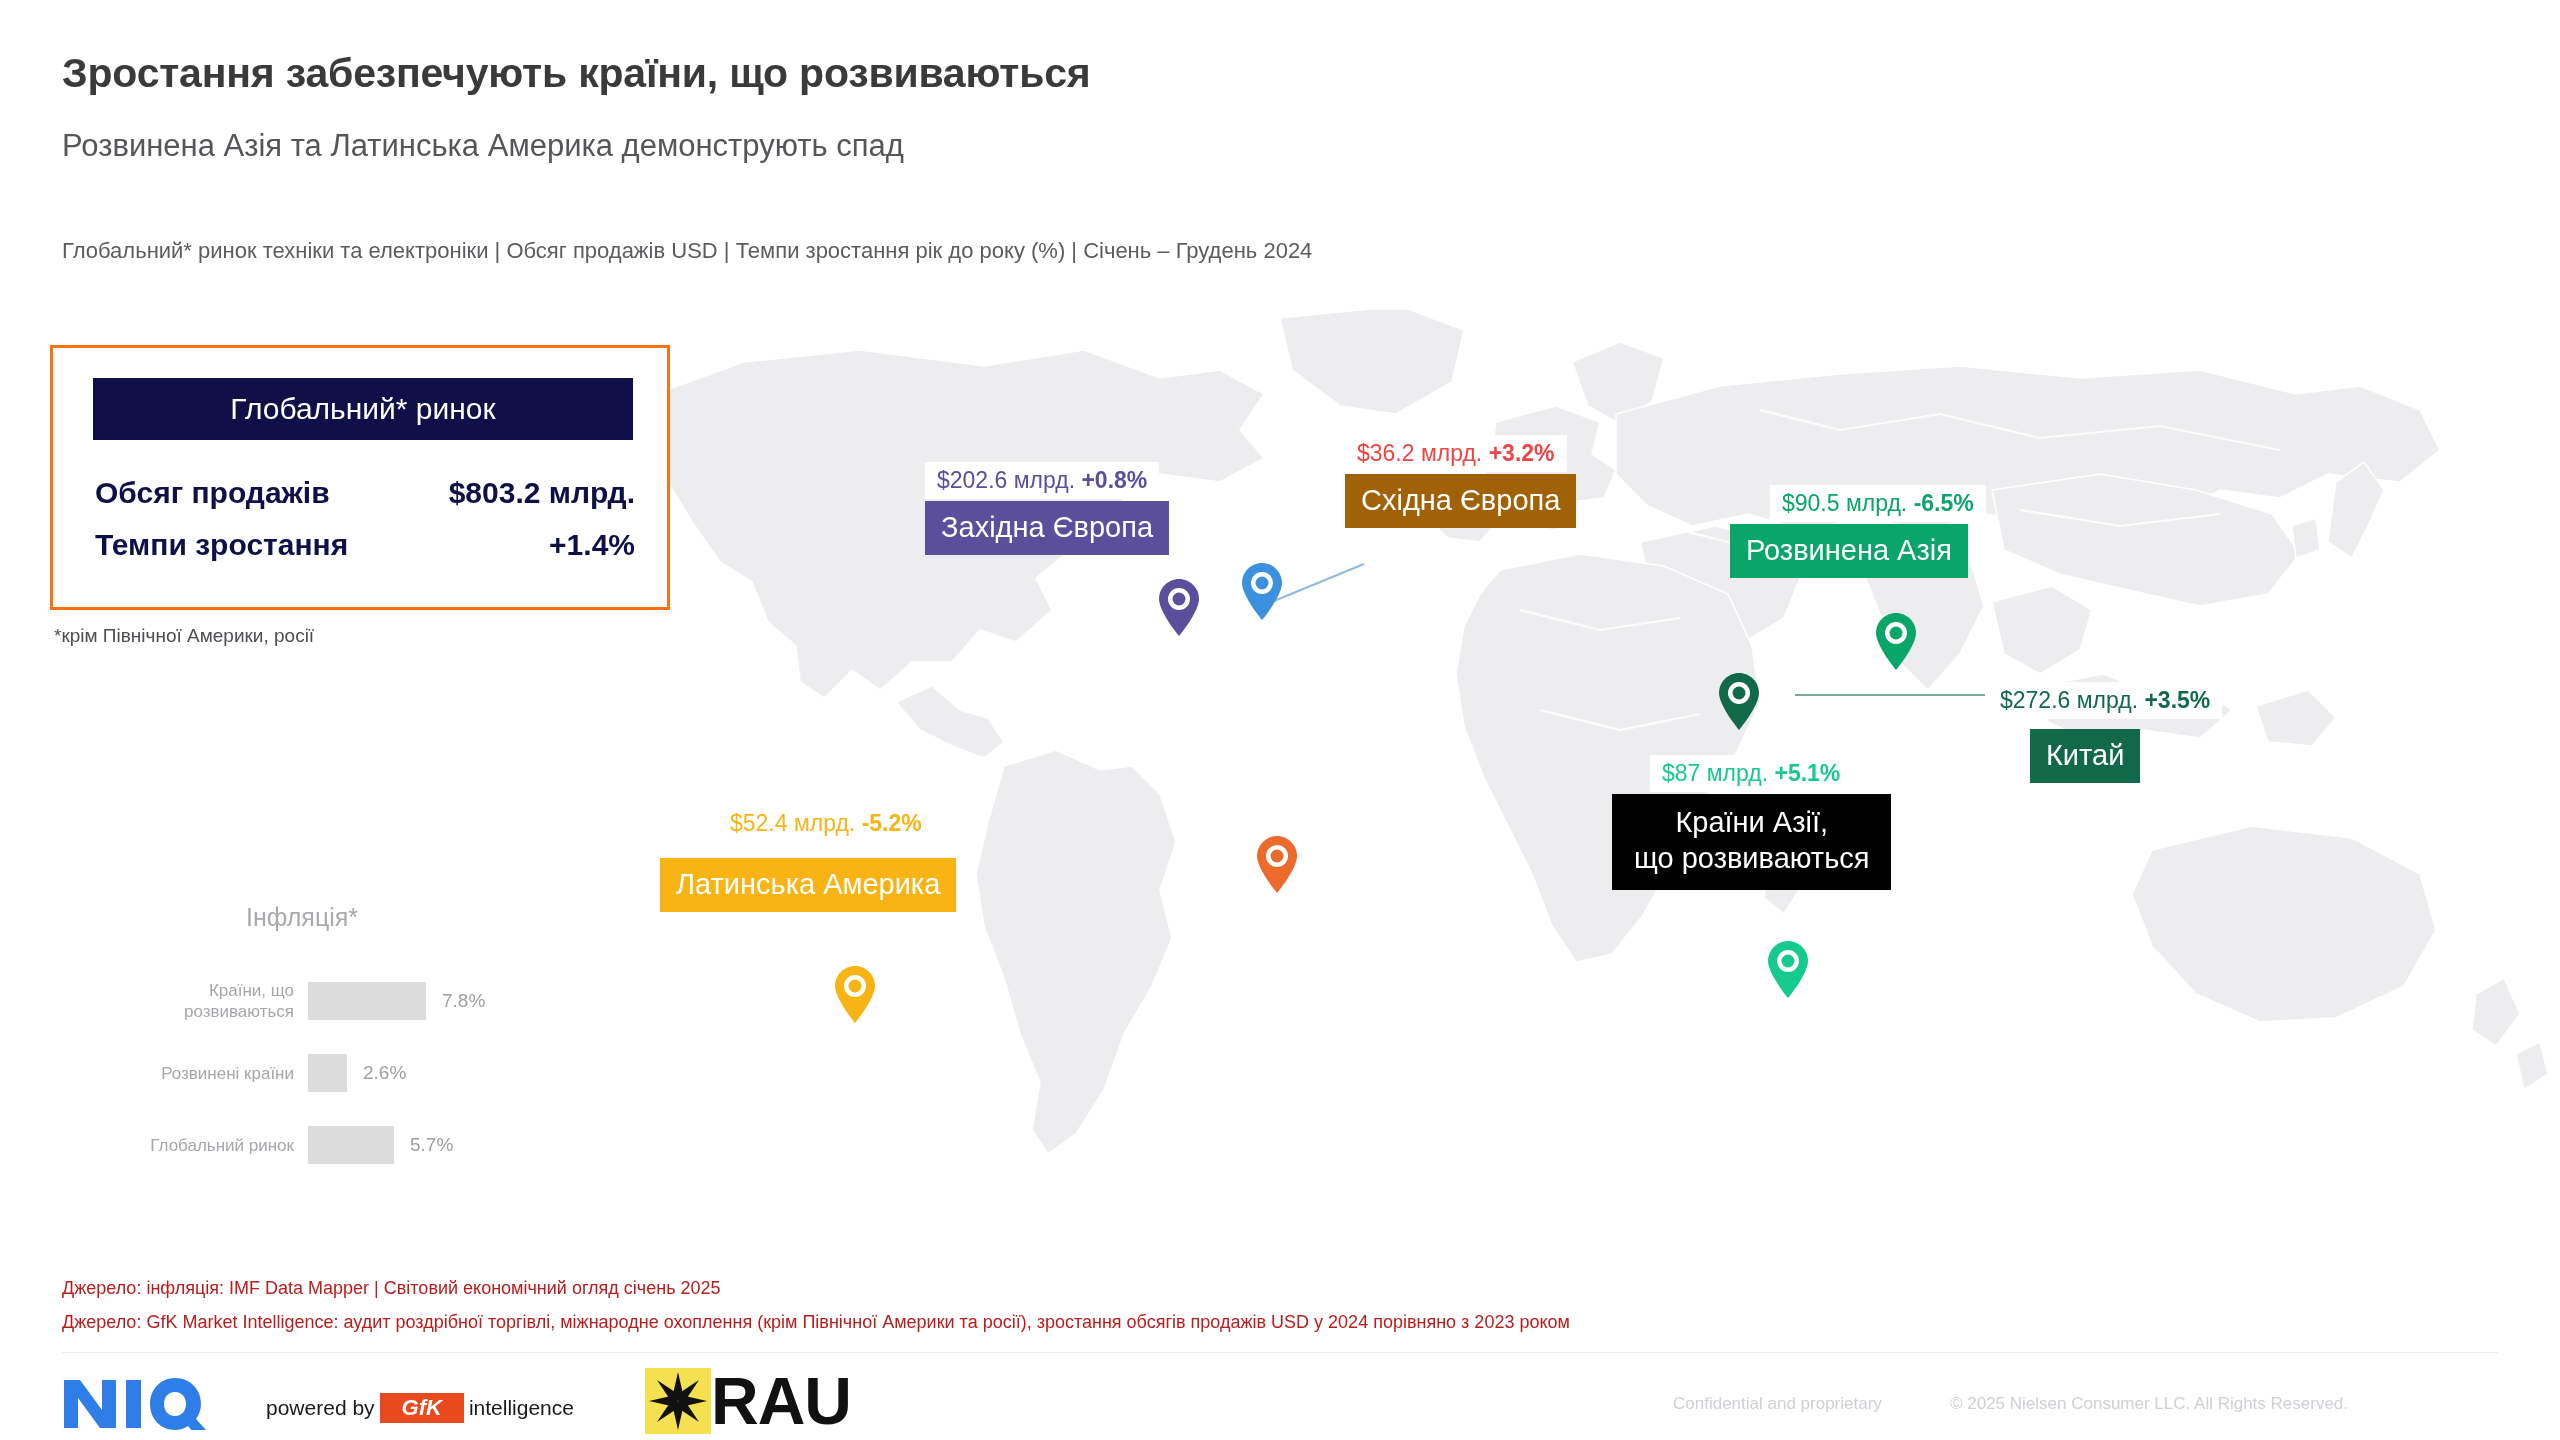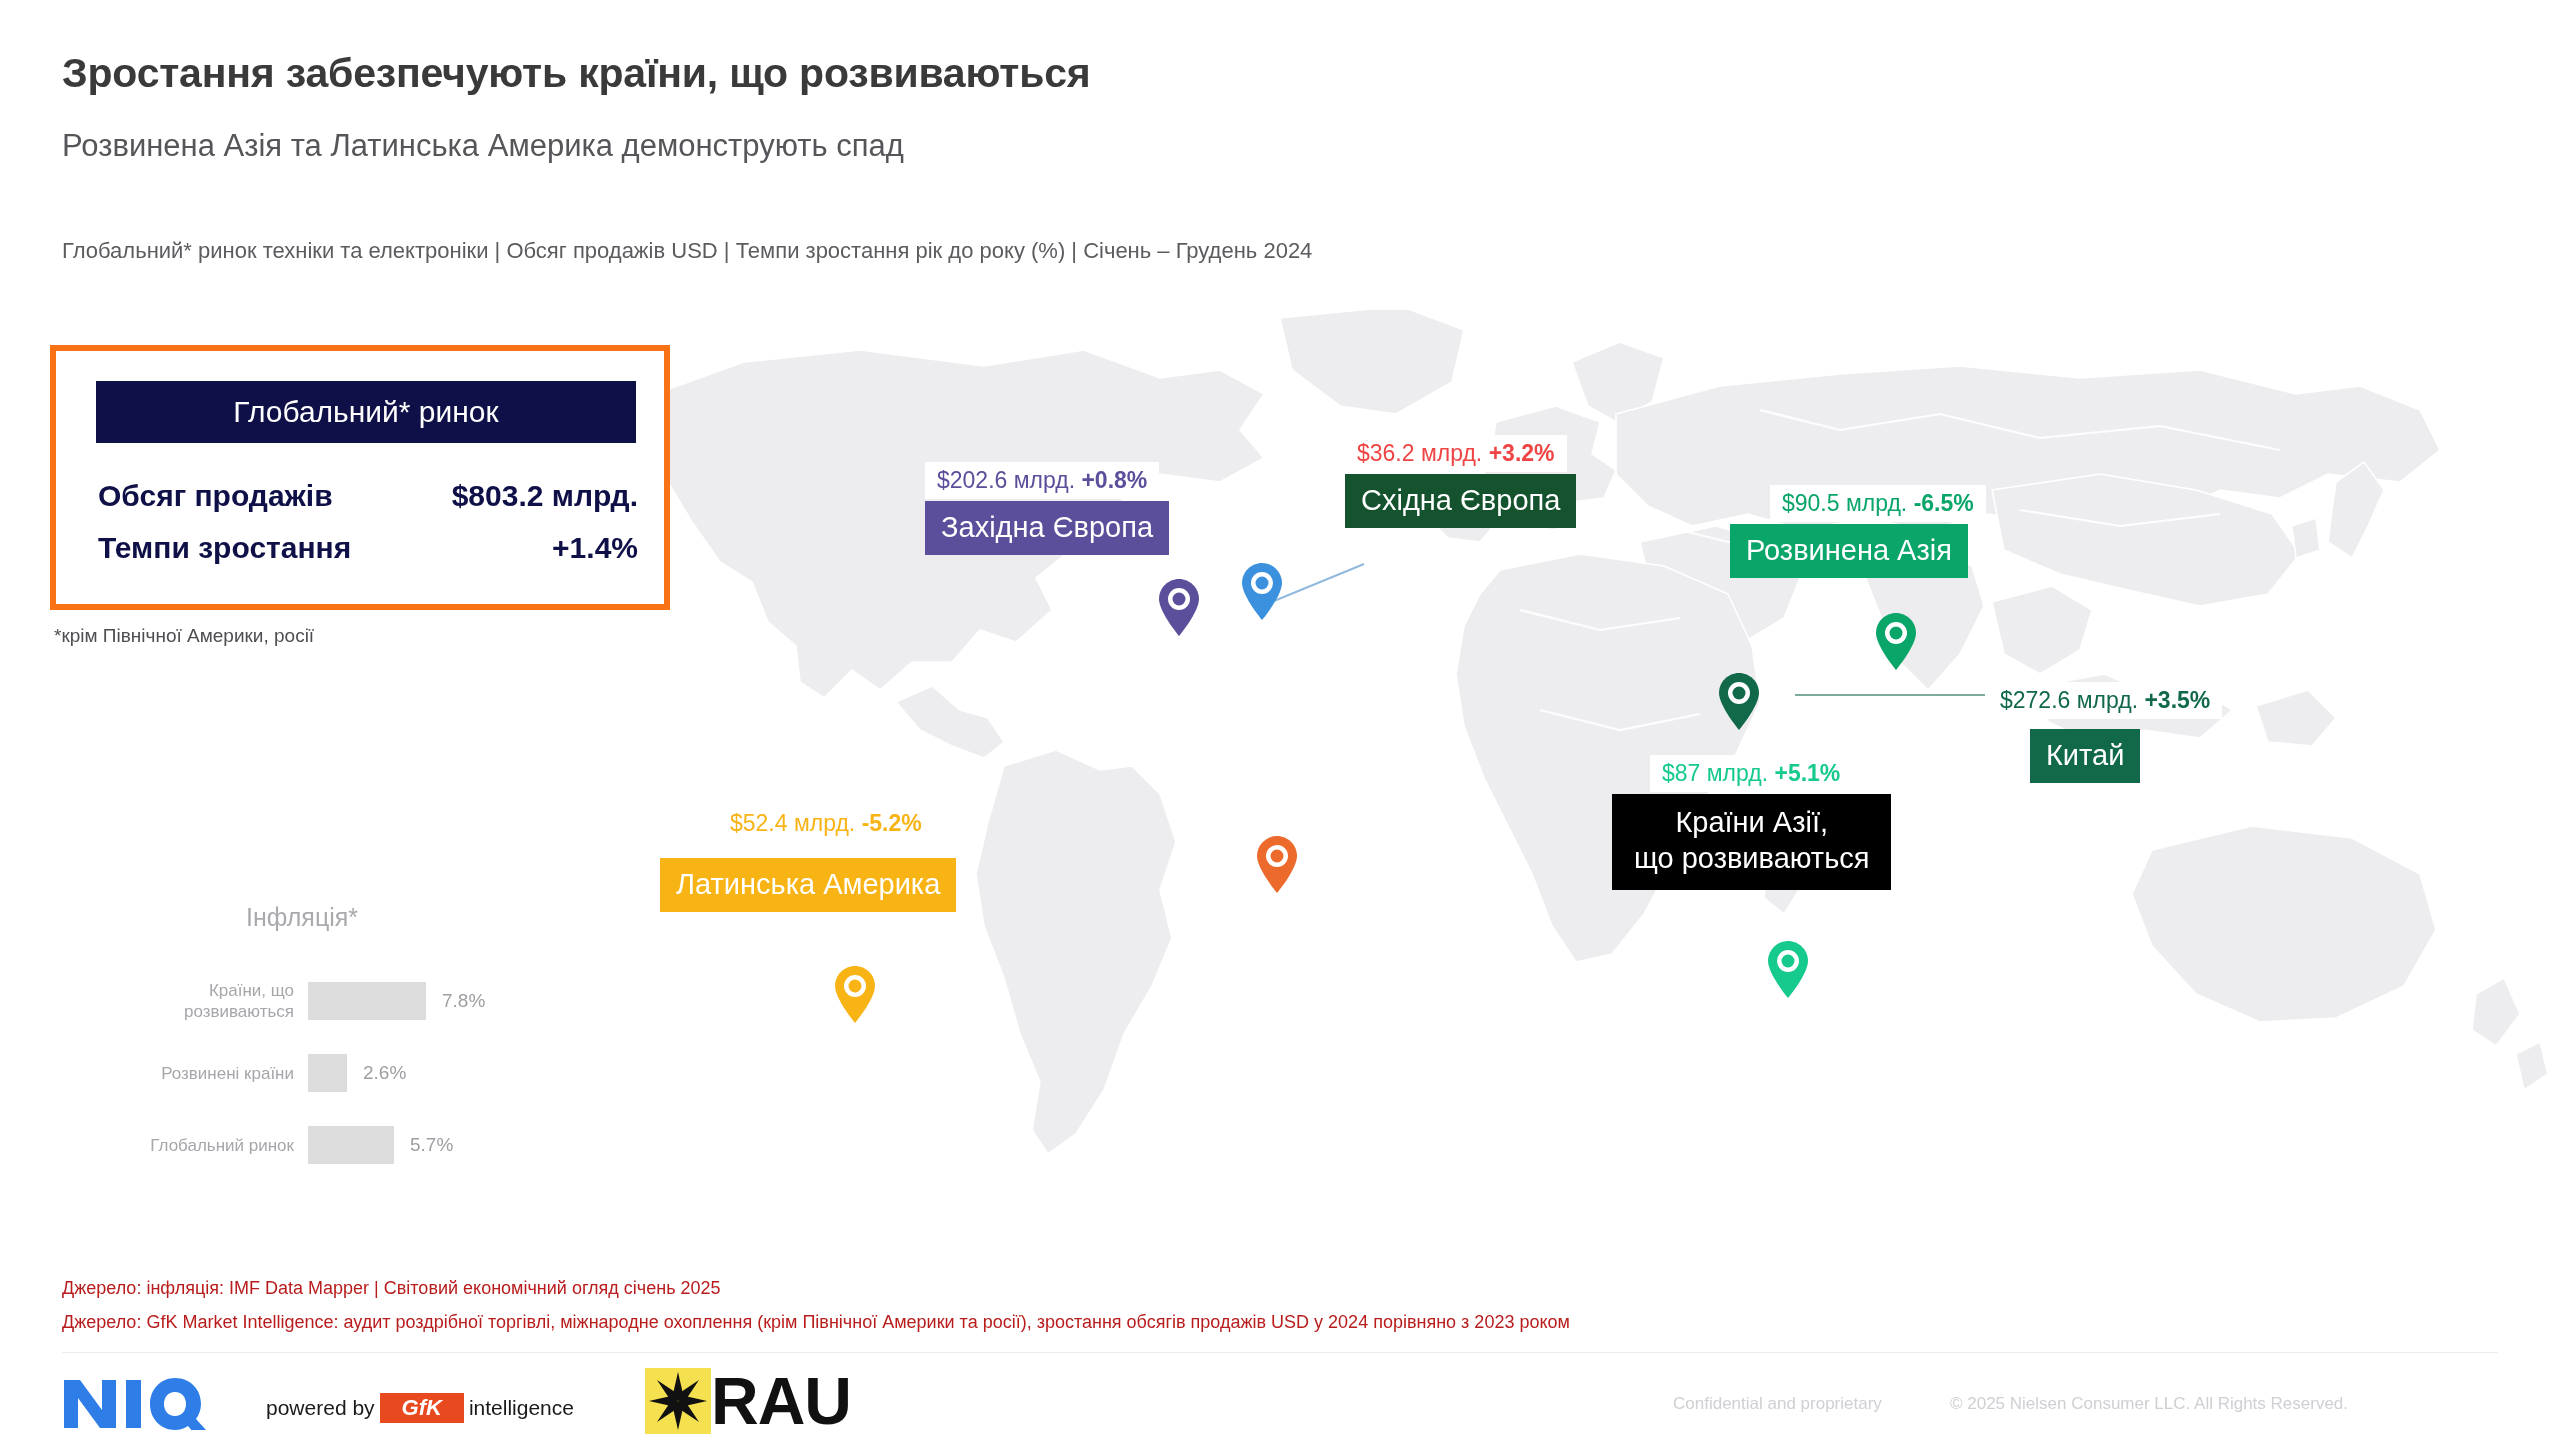--- a/index.html
+++ b/index.html
@@ -31,21 +31,21 @@
   #map-layer {
     position: absolute; left: 0; top: 310px; width: 2560px; height: 930px;
     overflow: hidden;
   }
   #map-svg { position:absolute; left: 560px; top: -20px; width: 2000px; height: 960px; }
 
   
   .global-panel {
     position: absolute; left: 50px; top: 345px;
     width: 620px; height: 265px;
-    background: #ffffff; border: 6px solid #f97316;
+    background: #ffffff; border: 3px solid #f97316;
   }
   .global-panel-header {
     position: absolute; left: 40px; top: 30px;
     width: 540px; height: 62px; background: #0f1047;
     display: flex; align-items: center; justify-content: center;
   }
   .global-panel-header span { color:#fff; font-size: 30px; font-weight: 500; }
   .gp-row {
     position: absolute; left: 42px; width: 540px;
     display: flex; justify-content: space-between; align-items: baseline;
@@ -244,21 +244,21 @@
     <circle cx="22" cy="21" r="11" fill="#ffffff"></circle>
     <circle cx="22" cy="21" r="6.5" fill="#5b4e9a"></circle>
   </svg>
 
   <div class="region" style="left:1345px; top:435px;">
     <div class="fig" style="color:#ef4444;">
       <span>$36.2 млрд.</span>
       <b>+3.2%</b>
     </div>
     <div style="margin-top:2px;">
-      <span class="chip" style="background:#14532d;">Східна Європа</span>
+      <span class="chip" style="background:#a16207;">Східна Європа</span>
     </div>
   </div>
   <svg class="leader" style="left:1258px; top:560px; width:110px; height:50px;" viewBox="0 0 110 50">
     <line x1="4" y1="46" x2="106" y2="4" stroke="#8fb9dc" stroke-width="2"></line>
   </svg>
   <svg class="pin" style="left:1240px; top:562px;" viewBox="0 0 44 60">
     <path d="M22,1 C11,1 2,10 2,21 C2,34 22,58 22,58 C22,58 42,34 42,21 C42,10 33,1 22,1 Z" fill="#3b91dd"></path>
     <circle cx="22" cy="21" r="11" fill="#ffffff"></circle>
     <circle cx="22" cy="21" r="6.5" fill="#3b91dd"></circle>
   </svg>

